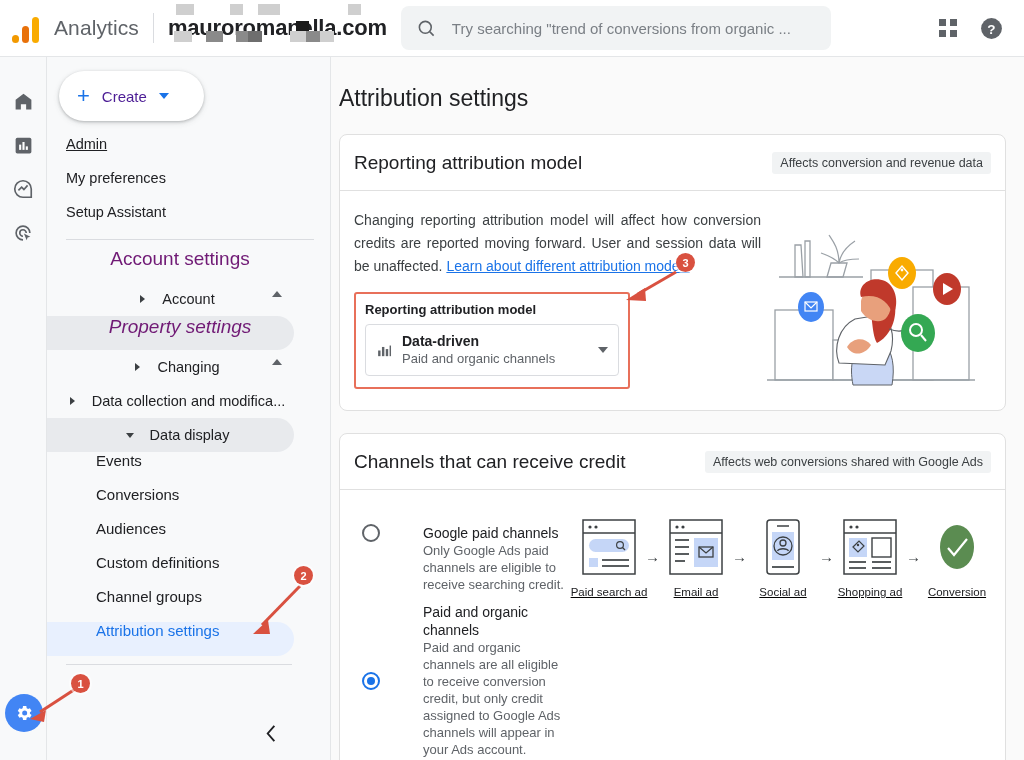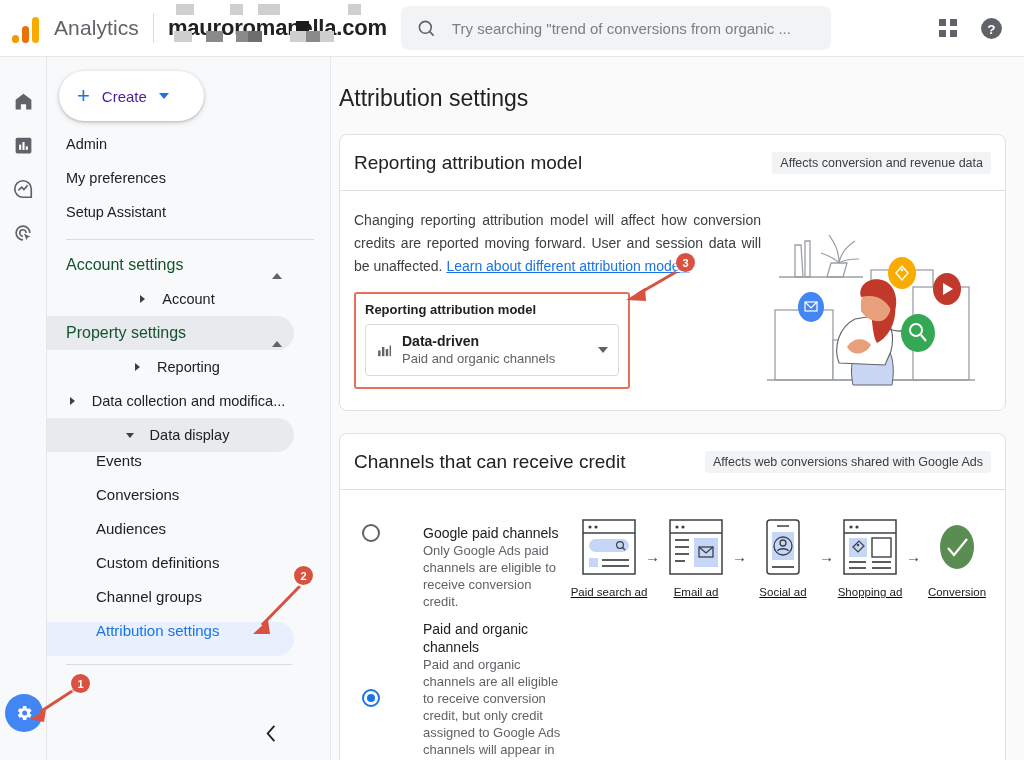--- a/index.html
+++ b/index.html
@@ -69,27 +69,28 @@
   }
   .create-plus { margin-left: 18px; font-size: 22px; color: #1a73e8; line-height: 1; font-weight: 300; }
   .create-label { margin-left: 12px; font-size: 15px; color: #4c1d95; }
   .create-caret { margin-left: 12px; width:0; height:0; border-left:5px solid transparent; border-right:5px solid transparent; border-top:6px solid #1a73e8; }
 
   .nav-item {
     height: 34px; display: flex; align-items: center;
     font-size: 14.5px; color: #202124; cursor: pointer; border-radius: 0 17px 17px 0;
     padding-left: 19px; margin-right: 2px;
   }
-  .nav-top { margin-top: 6px; }
+  .nav-top { margin-top: 6px; text-decoration: underline; }
   .nav-sep { height: 1px; background: #dadce0; margin: 10px 16px 8px 19px; }
 
   .nav-group {
     height: 34px; display: flex; align-items: center; padding-left: 19px;
-    font-size: 16px; color: #14532d; cursor: pointer; border-radius: 0 17px 17px 0;
+    font-size: 19px; color: #701a75; cursor: pointer; border-radius: 0 17px 17px 0;
     margin-right: 36px;
+    flex-direction: column;
   }
   .nav-group .chev { margin-left: auto; margin-right: 12px; }
   .chev-up { width:0;height:0;border-left:5px solid transparent;border-right:5px solid transparent;border-bottom:6px solid #5f6368; }
 
   .nav-l2 {
     height: 34px; display: flex; align-items: center; padding-left: 14px;
     font-size: 14.5px; color: #202124; cursor: pointer;
     border-radius: 0 17px 17px 0; margin-right: 36px; justify-content: center;
   }
   .nav-l2.active { background: #e8eaed; }
@@ -293,27 +294,27 @@
 
     <div class="nav-group">
       <span>Account settings</span>
       <span class="chev"><span class="chev-up"></span></span>
     </div>
     <div class="nav-l2">
       <span class="tri-r"></span>
       <span>Account</span>
     </div>
 
-    <div class="nav-group" style="background:#e8eaed;">
+    <div class="nav-group" style="background:#e8eaed;font-style:italic;">
       <span>Property settings</span>
       <span class="chev"><span class="chev-up"></span></span>
     </div>
     <div class="nav-l2">
       <span class="tri-r"></span>
-      <span>Reporting</span>
+      <span>Changing</span>
     </div>
     <div class="nav-l2">
       <span class="tri-r"></span>
       <span>Data collection and modifica...</span>
     </div>
     <div class="nav-l2 active">
       <span class="tri-d"></span>
       <span>Data display</span>
     </div>
 
@@ -426,21 +427,21 @@
       <div class="card-body" style="display:block;">
 
         <div class="radio-row">
           <div class="radio-col">
             <div class="radio-item" style="margin-top:14px;">
               <span class="radio-hit">
                   <span class="radio"></span>
                 </span>
               <span>
                 <span class="radio-text-title" style="display:block">Google paid channels</span>
-                <span class="radio-text-desc" style="display:block">Only Google Ads paid channels are eligible to receive conversion credit.</span>
+                <span class="radio-text-desc" style="display:block">Only Google Ads paid channels are eligible to receive searching credit.</span>
               </span>
             </div>
             <div class="radio-item" style="margin-top:10px;">
               <span class="radio-hit" style="align-self:center;">
                   <span class="radio on"></span>
                 </span>
               <span>
                 <span class="radio-text-title" style="display:block">Paid and organic channels</span>
                 <span class="radio-text-desc" style="display:block">Paid and organic channels are all eligible to receive conversion credit, but only credit assigned to Google Ads channels will appear in your Ads account.</span>
               </span>

